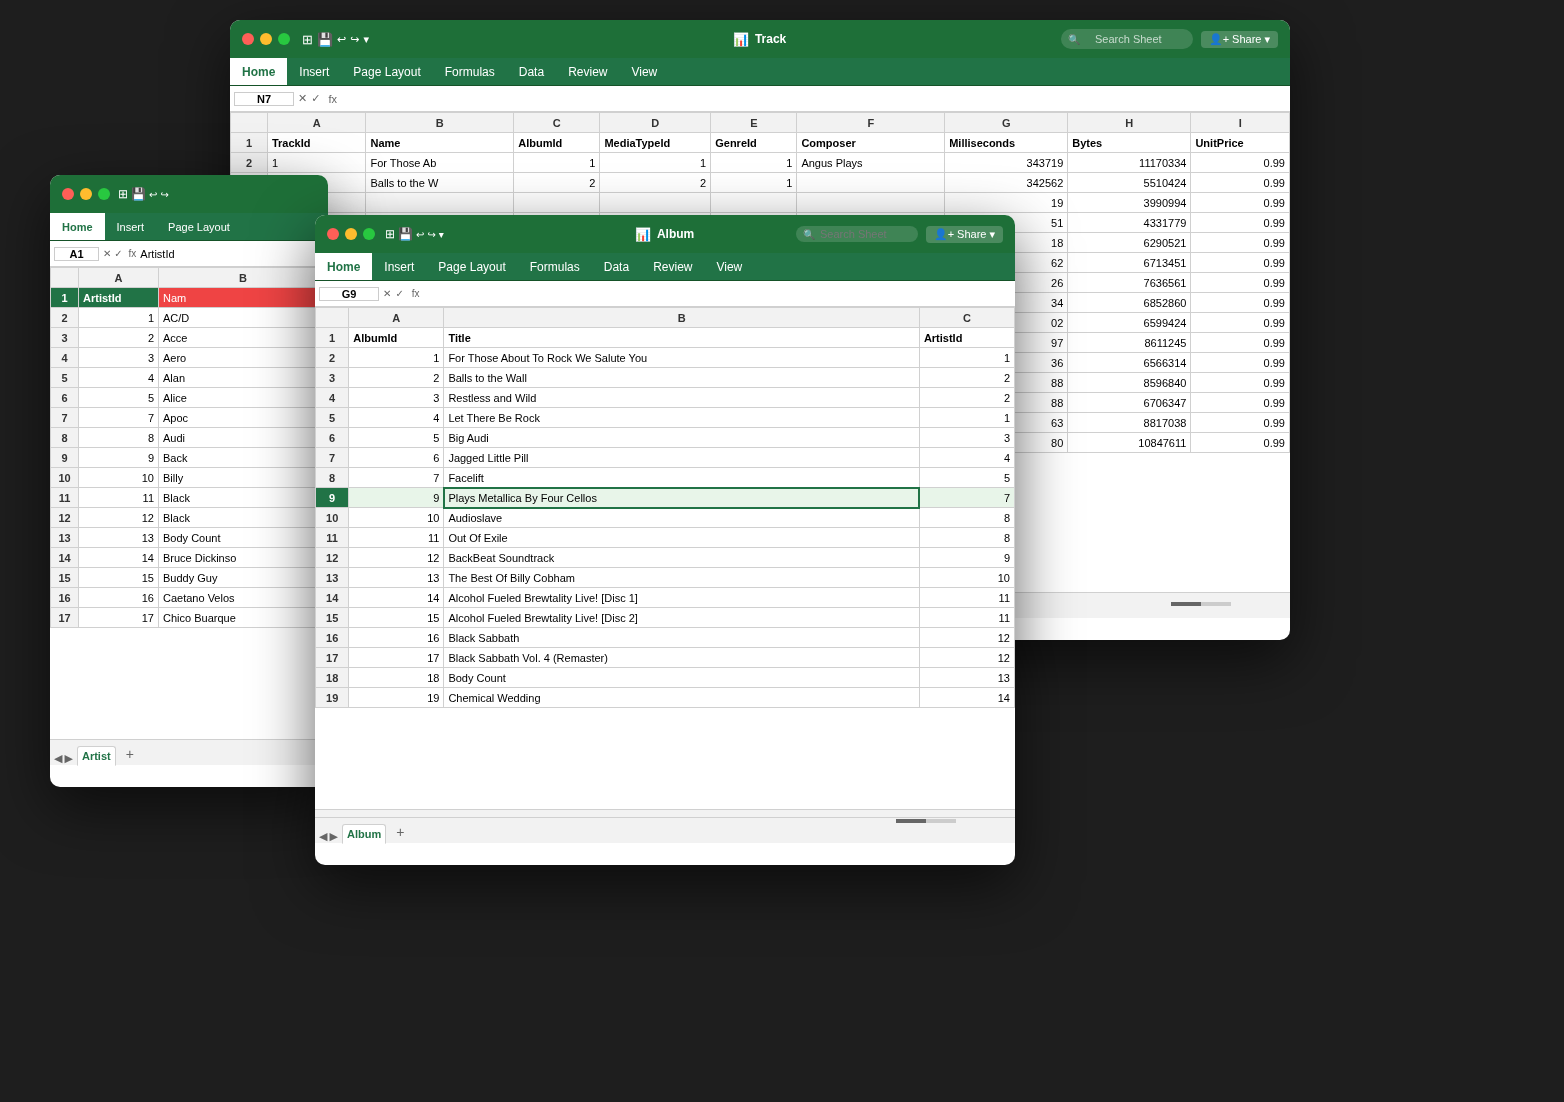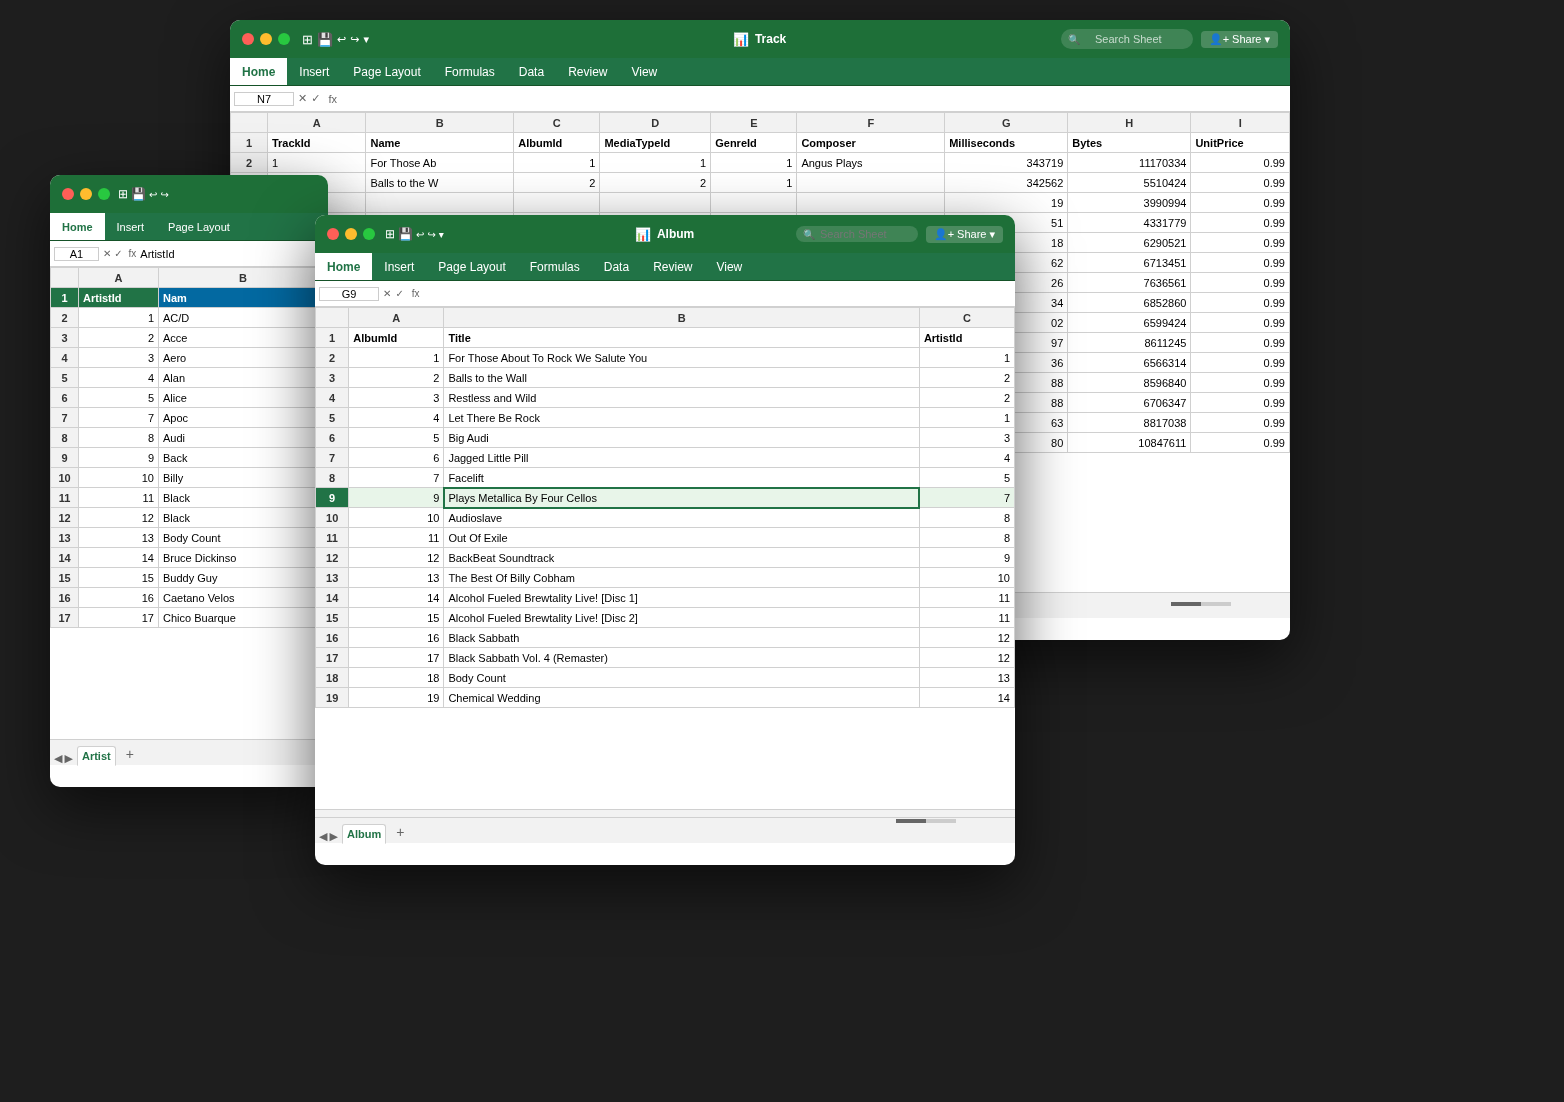--- a/index.html
+++ b/index.html
@@ -104,20 +104,21 @@
       gap: 4px;
     }
 
     .name-box {
       width: 60px;
       border: 1px solid #ccc;
       height: 14px;
       font-size: 11px;
       text-align: center;
       padding: 0 4px;
+      font-weight: bold;
     }
 
     .formula-input {
       flex: 1;
       border: none;
       font-size: 12px;
       outline: none;
     }
 
     .spreadsheet-container {
@@ -609,21 +610,21 @@
     <table class="spreadsheet-table" style="width:100%;">
       <thead>
         <tr class="header-row">
           <th class="col-header row-header" style="width:28px;"></th>
           <th class="col-header" style="width:80px;">A</th>
           <th class="col-header">B</th>
         </tr>
         <tr>
           <td class="row-header" style="background:#217346; color:#fff;">1</td>
           <td style="font-weight:600; background:#217346; color:#fff;">ArtistId</td>
-          <td style="font-weight:700; background:#0369a1; color:#fff;">Nam</td>
+          <td style="font-weight:400; background:#ef4444; color:#fff;">Nam</td>
         </tr>
       </thead>
       <tbody id="artist-tbody">
       <tr>
             <td class="row-header">2</td>
             <td class="num-cell">1</td>
             <td>AC/D</td>
           </tr>
           <tr>
             <td class="row-header">3</td>

